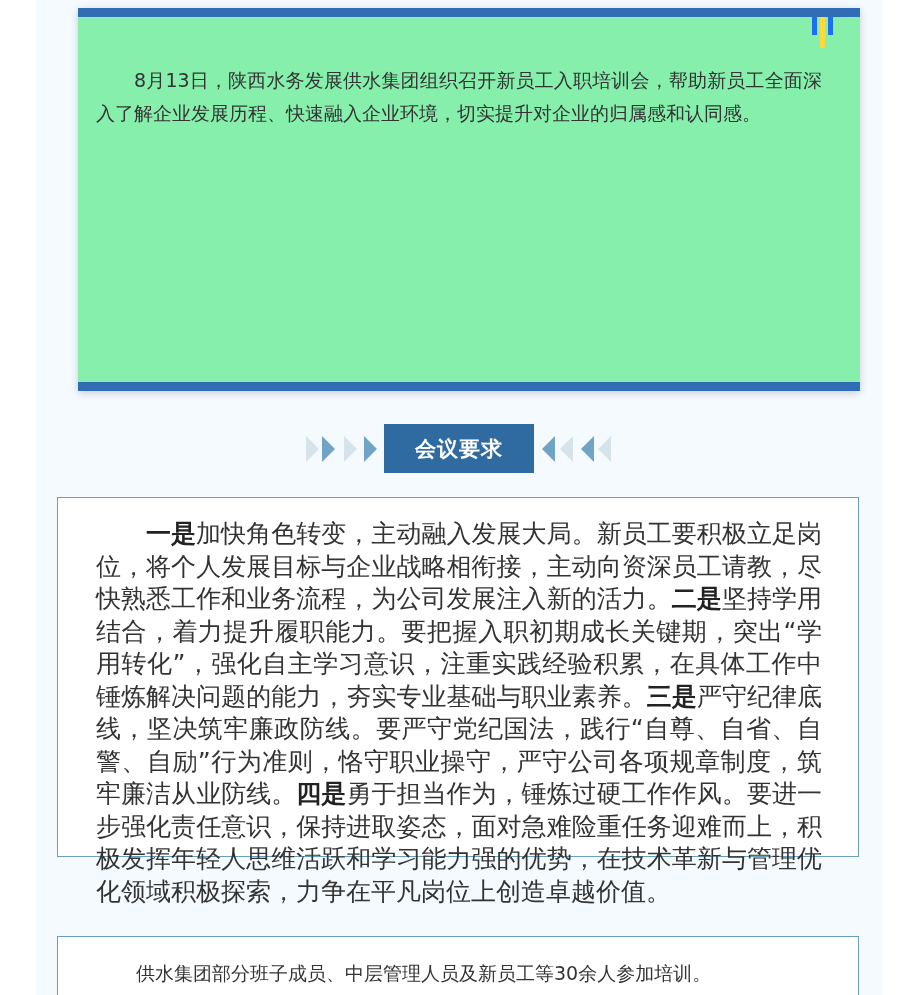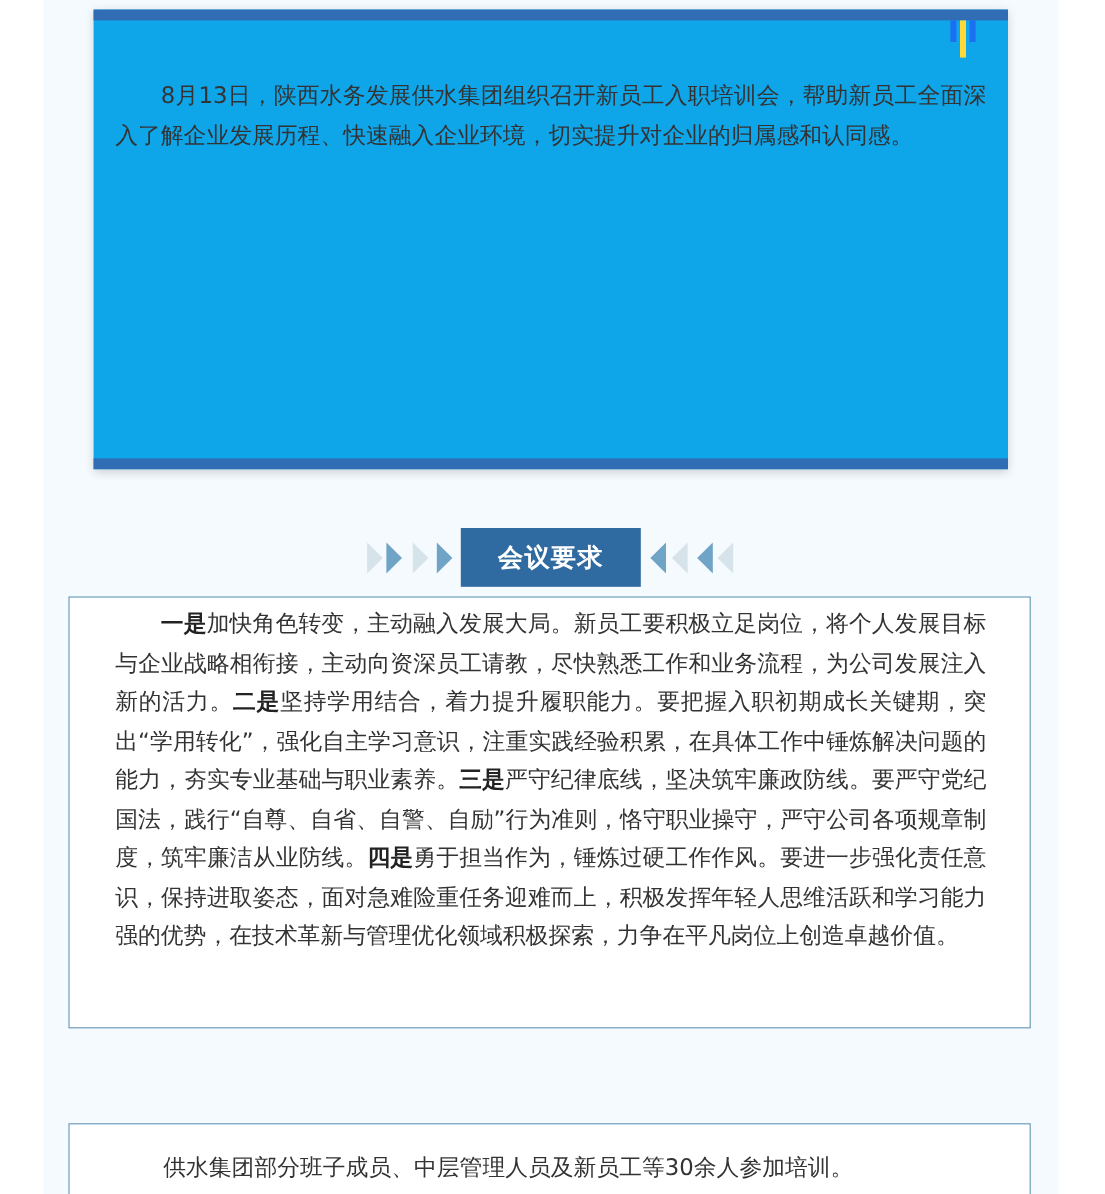--- a/index.html
+++ b/index.html
@@ -10,22 +10,23 @@
       color: #333333;
       position: relative;
     }
     .column {
       position: absolute; left: 36px; top: 0; width: 846px; height: 995px;
       background: #f5fafe;
     }
     
     .card {
       position: absolute; left: 78px; top: 8px; width: 762px; height: 383px;
-      background: #0ea5e9;
+      background: #86efac;
       box-shadow: 0 2px 8px rgba(0,0,0,0.18);
+      padding-left: 20px;
     }
     .card-bar-top {
       position: absolute; left: 0; top: 0; width: 100%; height: 9px; background: var(--accent);
     }
     .card-bar-bottom {
       position: absolute; left: 0; bottom: 0; width: 100%; height: 9px; background: var(--accent);
     }
     .deco {
       position: absolute; top: 9px; right: 18px; width: 30px; height: 40px;
     }
@@ -35,43 +36,43 @@
     .deco .b2 { left: 16px; height: 18px; background: #1b6ff0; }
     .card-text {
       position: absolute; left: 18px; top: 56px; width: 726px;
       font-size: 19px; line-height: 32.5px; color: #333;
       text-align: justify;
     }
     .card-text p { margin: 0; text-indent: 2em; }
 
     
     .sec-header {
-      position: absolute; left: 300px; top: 440px; width: 320px; height: 61px;
+      position: absolute; left: 300px; top: 424px; width: 320px; height: 61px;
     }
     .sec-title {
       position: absolute; left: 84px; top: 0; width: 150px; height: 49px;
       background: #2f6aa0; color: #ffffff;
       font-size: 21px; font-weight: bold; letter-spacing: 1px;
       display: flex; align-items: center; justify-content: center;
     }
     .arrow { position: absolute; top: 12px; width: 0; height: 0; border-top: 13px solid transparent; border-bottom: 13px solid transparent; }
     .ar { border-left: 13px solid; }
     .al { border-right: 13px solid; }
 
     
     .box {
       position: absolute; left: 57px; width: 802px;
       background: #ffffff; border: 1.5px solid #6b9ebb;
       box-sizing: border-box;
     }
     .box1 { top: 497px; height: 360px; }
     .box2 { top: 936px; height: 72px; }
     .box1-text {
-      position: absolute; left: 38px; top: 6px; width: 726px;
-      font-size: 19px; line-height: 32.5px; color: #333; text-align: justify;
+      position: absolute; left: 38px; top: 20px; width: 726px;
+      font-size: 25px; line-height: 32.5px; color: #333; text-align: justify;
     }
     .box1-text p { margin: 0; text-indent: 2em; }
     .box1-text b { color: #222; }
     .box2-text {
       position: absolute; left: 78px; top: 20px;
       font-size: 19px; line-height: 32px; color: #333;
     }
   </style>
 </head>
 <body>

